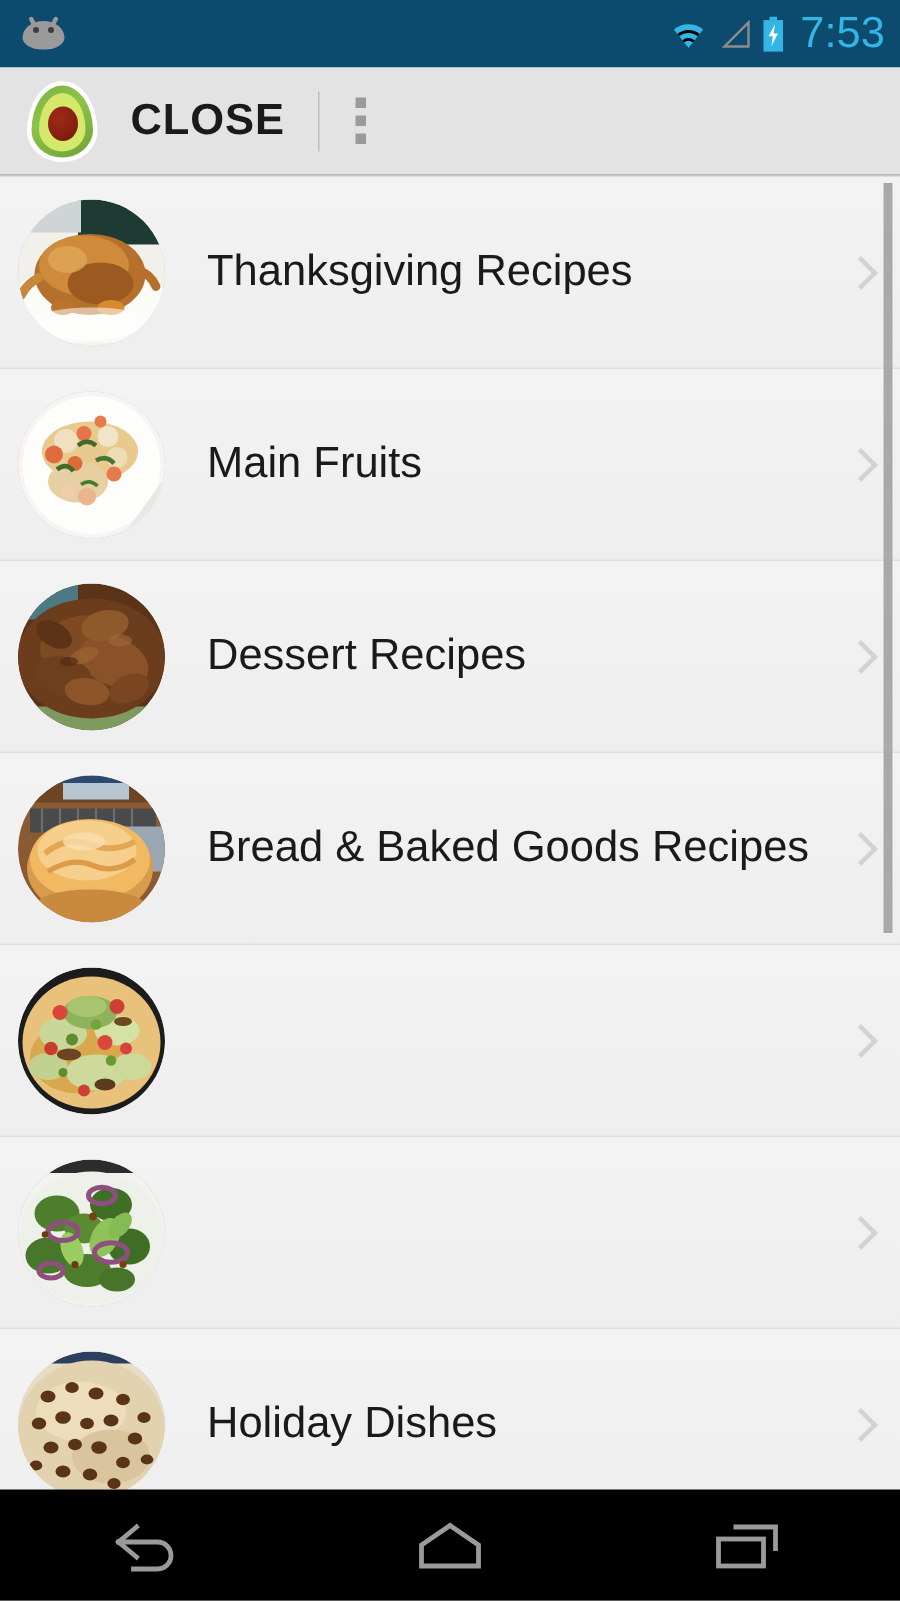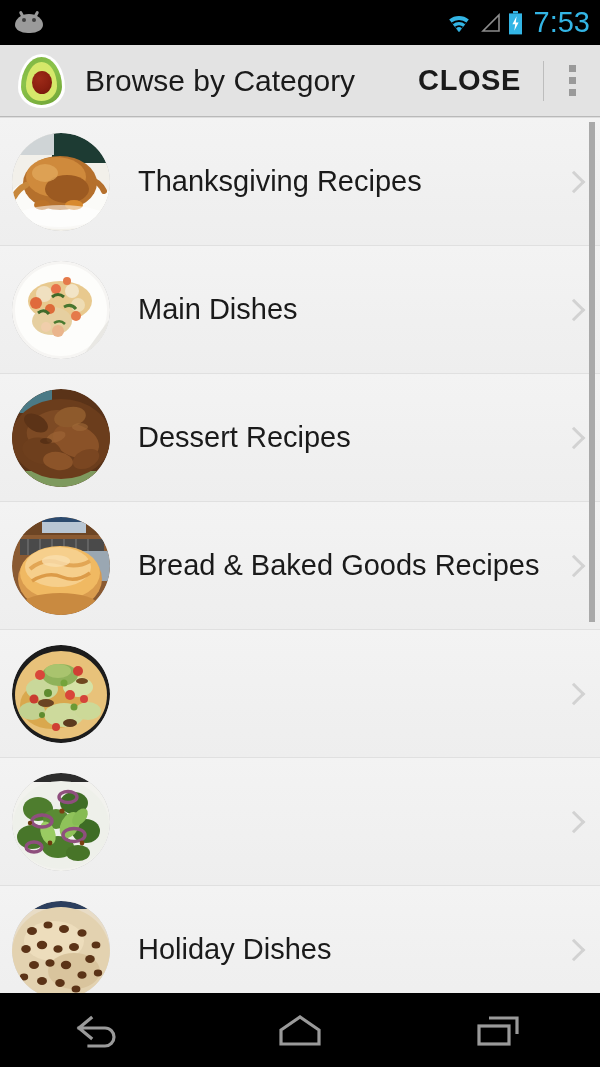--- a/index.html
+++ b/index.html
@@ -19,21 +19,21 @@
     background: #efefef;
     overflow: hidden;
   }
 
   
   #status-bar {
     position: absolute;
     top: 0; left: 0;
     width: 600px;
     height: 45px;
-    background: #000000;
+    background: #0c4a6e;
     display: flex;
     align-items: center;
     padding: 0 10px 0 14px;
   }
   #status-left { display: flex; align-items: center; gap: 8px; flex: 1; }
   #status-right { display: flex; align-items: center; gap: 7px; }
 
   .bean-icon { width: 30px; height: 24px; position: relative; }
   .bean-icon .body {
     position: absolute; left: 1px; top: 3px;
@@ -285,21 +285,20 @@
     </div>
   </div>
 
   <div id="app-bar">
     <div id="app-icon">
       <div class="outer"></div>
       <div class="skin"></div>
       <div class="flesh"></div>
       <div class="pit"></div>
     </div>
-    <div id="app-title">Browse by Category</div>
     <div id="close-button">CLOSE</div>
     <div id="bar-divider"></div>
     <div id="overflow-menu">
       <div class="dot"></div>
         <div class="dot"></div>
         <div class="dot"></div>
     </div>
   </div>
 
   <div id="list">
@@ -357,21 +356,21 @@
             <circle cx="55" cy="20" r="4" fill="#e57a4a"></circle>
             <circle cx="46" cy="70" r="6" fill="#eab58c"></circle>
             <circle cx="34" cy="66" r="5" fill="#f0ceab"></circle>
             <path d="M40 36 q6 -5 12 0" stroke="#3f6a2a" stroke-width="3" fill="none"></path>
             <path d="M52 46 q7 -4 12 2" stroke="#49762f" stroke-width="3" fill="none"></path>
             <path d="M26 52 q6 -5 11 1" stroke="#3f6a2a" stroke-width="3" fill="none"></path>
             <path d="M42 62 q6 -4 11 1" stroke="#4a7a30" stroke-width="2.5" fill="none"></path>
           </g>
         </svg>
       </div>
-      <div class="row-label">Main Dishes</div>
+      <div class="row-label">Main Fruits</div>
       <div class="chevron"></div>
     </div>
 
     <div class="list-row">
       <div class="thumb">
         <svg viewBox="0 0 98 98">
           <defs>
               <clipPath id="c4">
                 <circle cx="49" cy="49" r="49"></circle>
               </clipPath>

